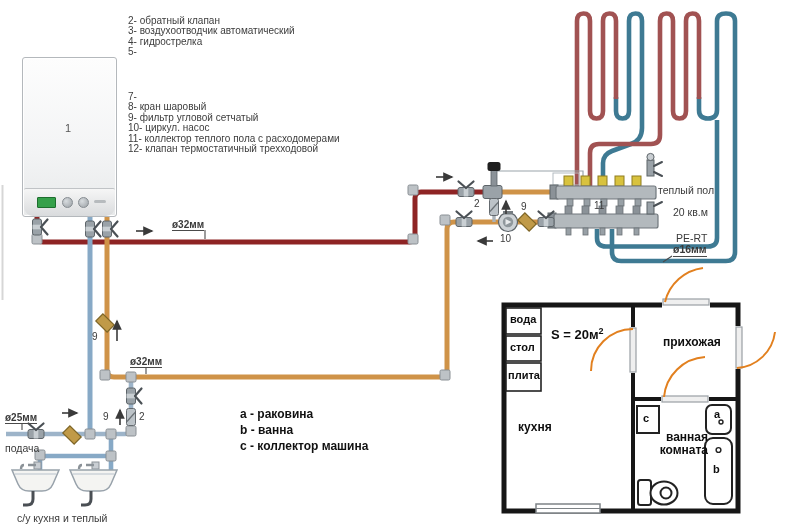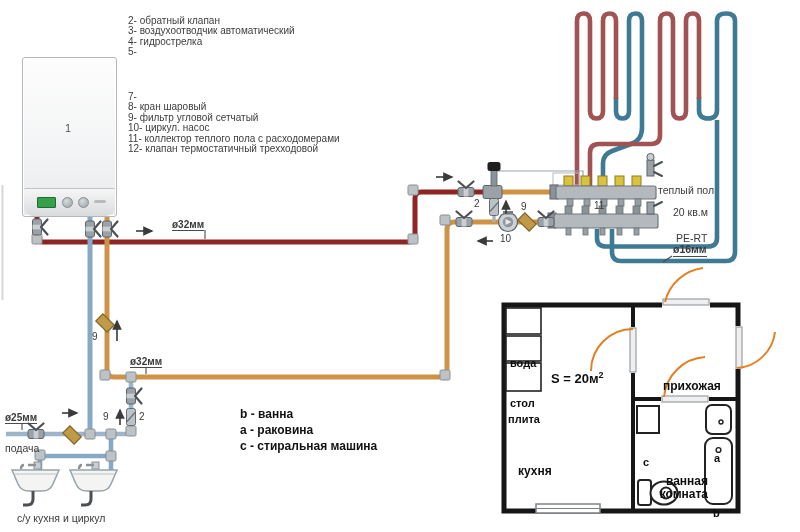--- a/index.html
+++ b/index.html
@@ -4,21 +4,21 @@
 <style>
   html,body{margin:0;padding:0;background:#fff;}
   #stage{position:relative;width:800px;height:532px;background:#fff;overflow:hidden;
          font-family:"Liberation Sans",sans-serif;}
   #pipes{position:absolute;left:0;top:0;}
   .lbl{position:absolute;font:10px/1.1 "Liberation Sans",sans-serif;color:#3a3a3a;white-space:nowrap;z-index:5;}
   .dim{border-bottom:1px solid #4a4a4a;font-weight:bold;}
   .legend{position:absolute;left:128px;z-index:5;font:10px/10.4px "Liberation Sans",sans-serif;color:#3d3d3d;}
   .legend div{white-space:nowrap;}
   .abc{position:absolute;left:240px;top:406px;z-index:5;font:bold 12px/16px "Liberation Sans",sans-serif;color:#111;}
-  .fp{font:bold 12px/13px "Liberation Sans",sans-serif;color:#0e0e0e;margin-top:44px;}
+  .fp{font:bold 12px/13px "Liberation Sans",sans-serif;color:#0e0e0e;}
   .fp.s{font-size:11px;}
   .boiler{position:absolute;left:22px;top:57px;width:93px;height:158px;z-index:2;
           background:linear-gradient(180deg,#fdfdfd 0%,#f3f4f5 60%,#e7e9ea 100%);
           border:1px solid #b4b8bc;border-radius:3px;box-shadow:inset 0 0 0 1px #fff;}
   .boiler .num{position:absolute;left:42px;top:64px;font:11px "Liberation Sans",sans-serif;color:#555;}
   .panel{position:absolute;left:1px;right:1px;bottom:0;height:27px;
          background:linear-gradient(180deg,#f6f6f6,#d9dbdd);
          border-top:1px solid #c0c3c6;border-radius:2px 2px 9px 9px;}
   .disp{position:absolute;left:13px;top:8px;width:17px;height:9px;background:#35a04a;
         border:1px solid #1d6e2e;border-radius:1px;}
@@ -272,51 +272,51 @@
   <div class="legend" style="top:92px">
     <div>7-</div>
     <div>8- кран шаровый</div>
     <div>9- фильтр угловой сетчатый</div>
     <div>10- циркул. насос</div>
     <div>11- коллектор теплого пола с расходомерами</div>
     <div>12- клапан термостатичный трехходовой</div>
   </div>
 
   <div class="abc">
+    <div>a - раковина</div>
     <div>b - ванна</div>
-    <div>a - раковина</div>
-    <div>с - стиральная машина</div>
+    <div>с - коллектор машина</div>
   </div>
 
   <div class="lbl" style="left:474px;top:198px">2</div>
   <div class="lbl" style="left:521px;top:201px">9</div>
   <div class="lbl" style="left:500px;top:233px">10</div>
   <div class="lbl" style="left:594px;top:200px">11</div>
   <div class="lbl" style="left:92px;top:331px">9</div>
   <div class="lbl" style="left:103px;top:411px">9</div>
   <div class="lbl" style="left:139px;top:411px">2</div>
   <div class="lbl dim" style="left:172px;top:219px">ø32мм</div>
   <div class="lbl dim" style="left:130px;top:356px">ø32мм</div>
   <div class="lbl dim" style="left:5px;top:412px">ø25мм</div>
   <div class="lbl" style="left:5px;top:443px;font-size:10.5px">подача</div>
-  <div class="lbl" style="left:17px;top:513px;font-size:10.5px">с/у кухня и  циркул</div>
+  <div class="lbl" style="left:17px;top:513px;font-size:10.5px">с/у кухня и  теплый</div>
   <div class="lbl" style="left:658px;top:185px;font-size:10.5px">теплый пол</div>
   <div class="lbl" style="left:673px;top:207px;font-size:10.5px">20 кв.м</div>
   <div class="lbl" style="left:676px;top:233px;font-size:10.5px">PE-RT</div>
   <div class="lbl dim" style="left:673px;top:244px;font-size:10.5px">ø16мм</div>
 
   <div class="lbl fp" style="left:551px;top:325px;font-size:13px">
     <span>S = 20м</span><sup style="font-size:9px">2</sup>
   </div>
   <div class="lbl fp" style="left:518px;top:421px">кухня</div>
   <div class="lbl fp" style="left:663px;top:336px">прихожая</div>
   <div class="bathlbl fp">
     <div>ванная</div>
     <div>комната</div>
   </div>
   <div class="lbl fp s" style="left:510px;top:313px">вода</div>
-  <div class="lbl fp s" style="left:510px;top:353px">стол</div>
+  <div class="lbl fp s" style="left:510px;top:341px">стол</div>
   <div class="lbl fp s" style="left:508px;top:369px">плита</div>
   <div class="lbl fp s" style="left:714px;top:408px">a</div>
   <div class="lbl fp s" style="left:713px;top:463px">b</div>
   <div class="lbl fp s" style="left:643px;top:412px">c</div>
 
 </div>
 
 </body></html>

